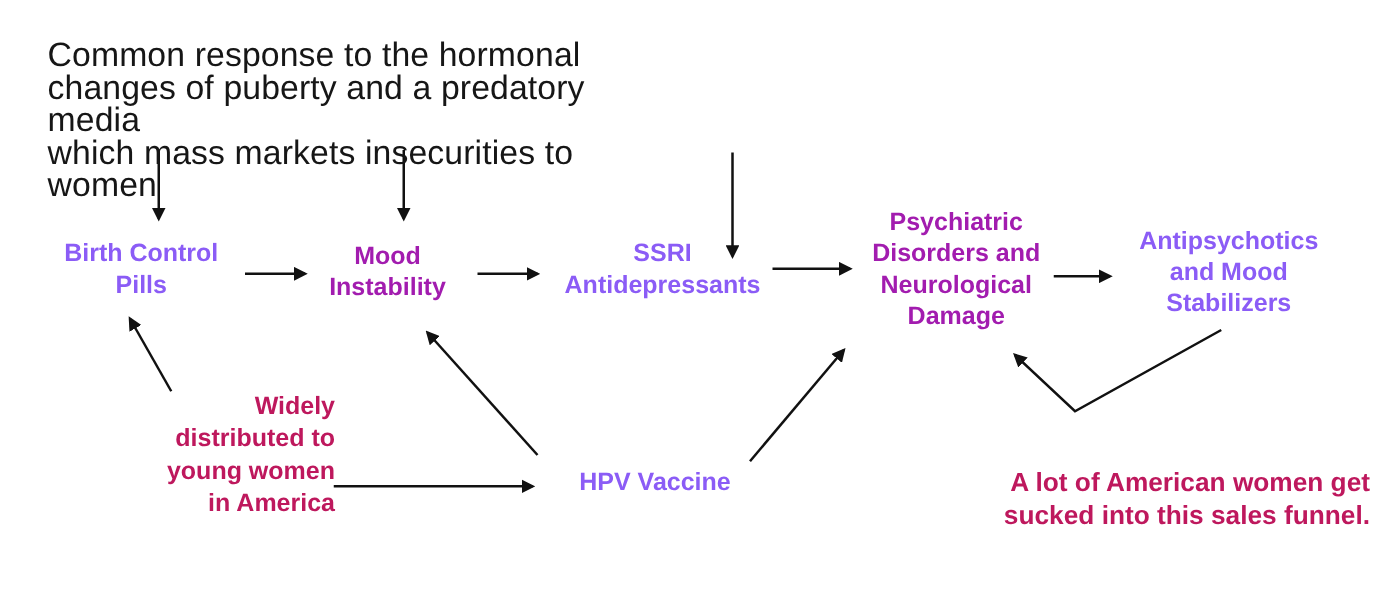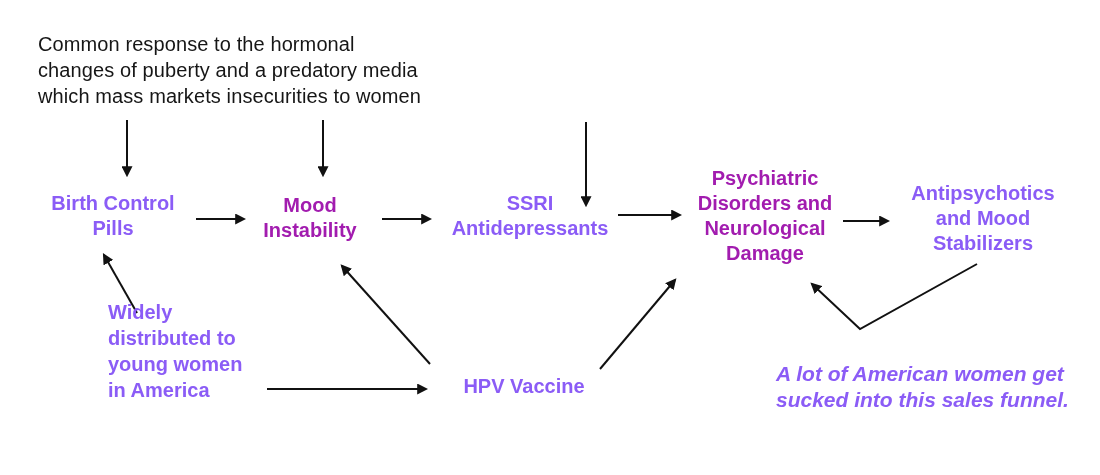--- a/index.html
+++ b/index.html
@@ -7,42 +7,43 @@
     position:relative;
     width:1100px;height:475px;
     background:#ffffff;
     font-family:"Liberation Sans","DejaVu Sans",sans-serif;
     overflow:hidden;
   }
   .preline{white-space:pre-line;}
   .note{
     position:absolute;
     color:#161616;
-    font-size:20px;
+    font-size:27px;
     line-height:26px;
     letter-spacing:0.1px;
   }
   .node{
     position:absolute;
     font-weight:bold;
     font-size:20px;
     line-height:25px;
     text-align:center;
   }
   .node.red{color:#8b5cf6;}
   .node.blue{color:#a21caf;}
   .side-note{
     position:absolute;
-    color:#8b5cf6;
+    color:#be185d;
     font-weight:bold;
     font-size:20px;
     line-height:26px;
-    text-align:left;
+    text-align:right;
+    margin-top:13px;
   }
-  .side-note.italic{font-style:italic;font-size:21px;}
+  .side-note.italic{font-size:21px;}
   #arrow-layer{position:absolute;left:0;top:0;}
   #arrow-layer polyline{
     fill:none;
     stroke:#111111;
     stroke-width:2;
   }
 </style>
 </head>
 <body>
 

